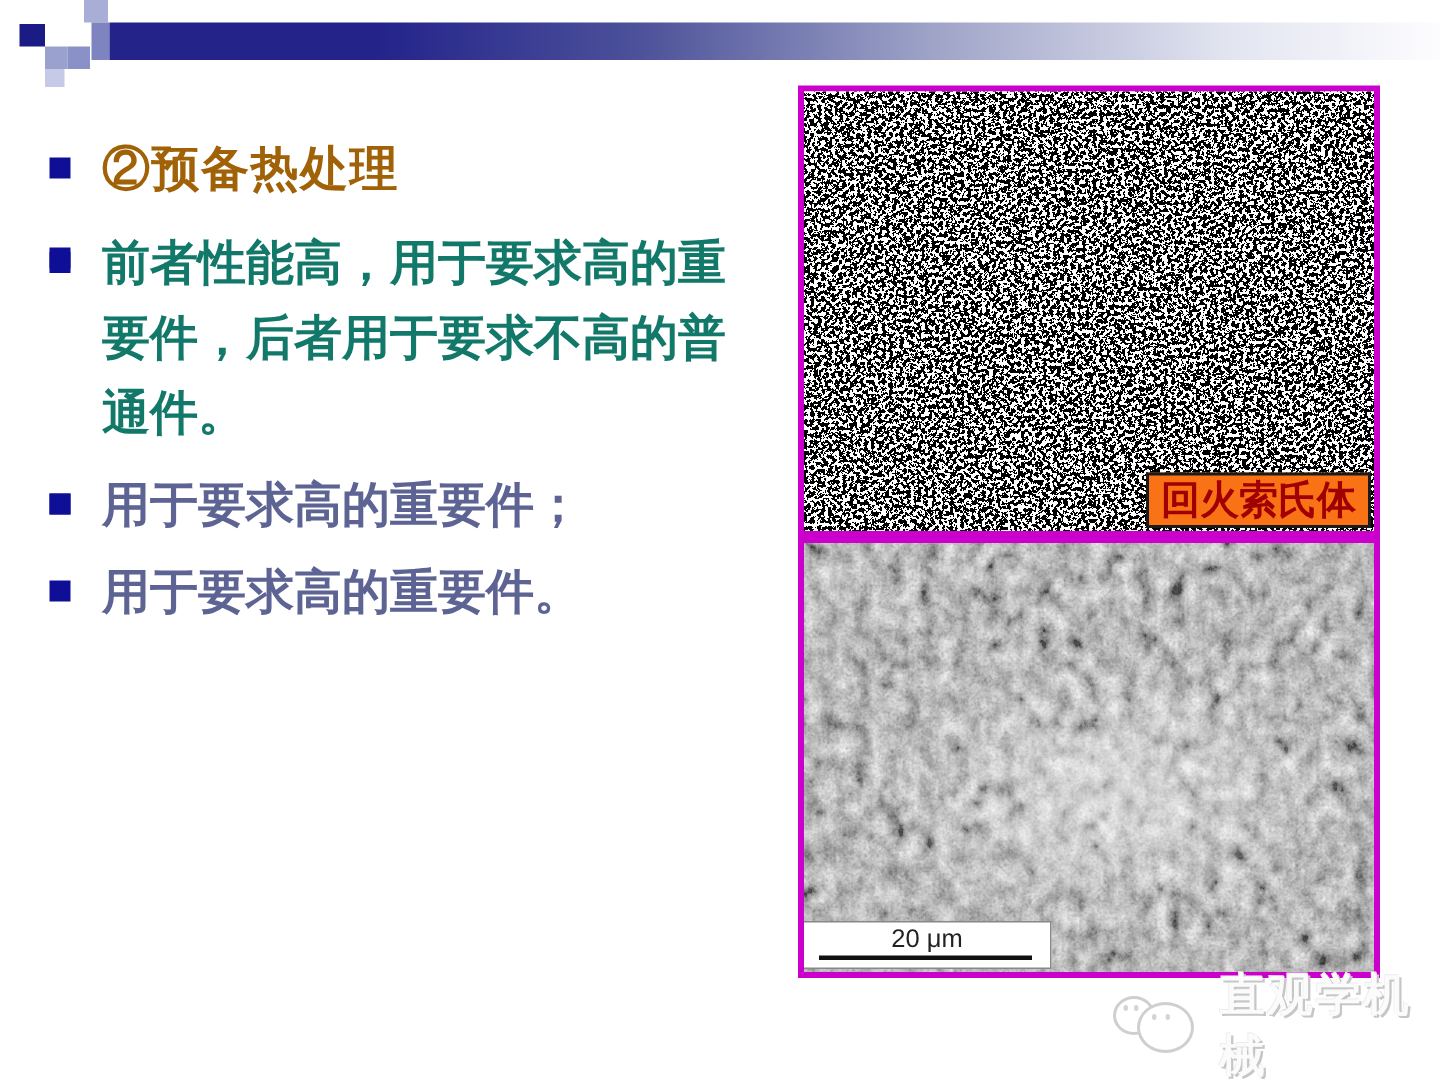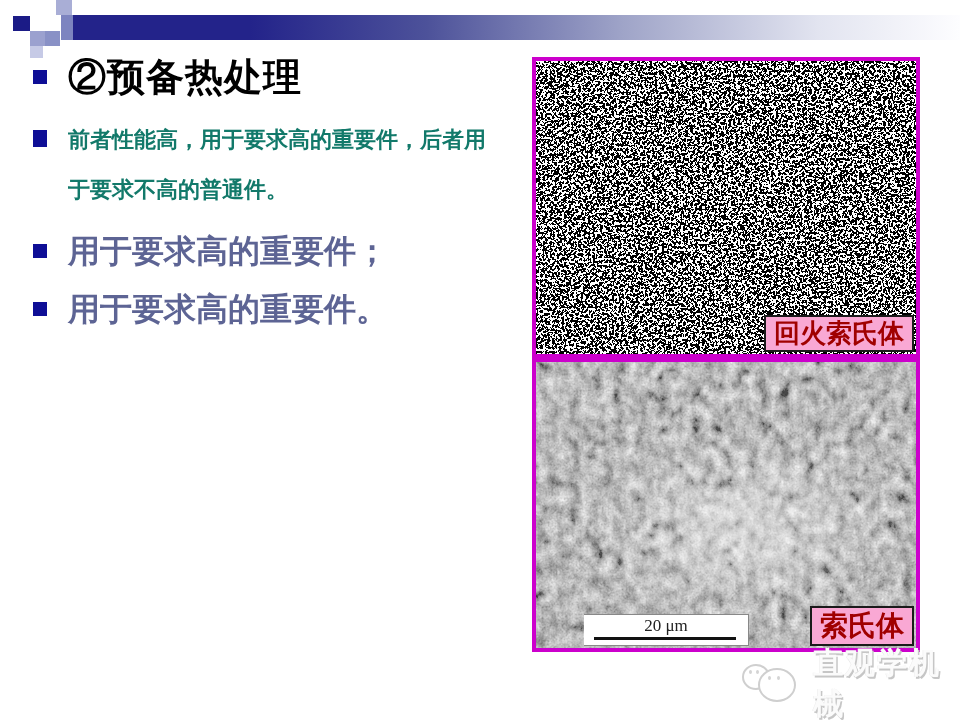--- a/index.html
+++ b/index.html
@@ -19,46 +19,45 @@
   .header-bar{
     left:73px;top:15px;width:887px;height:25px;
     background:linear-gradient(to right,#23238a 0%,#23238a 20%,#4d529a 40%,#9fa4c8 62%,#e2e4f0 84%,#fdfdff 100%);
   }
   
   .content{position:absolute;left:30px;top:55px;width:458px;}
   .li{position:relative;padding-left:38px;font-weight:bold;}
   .li .bullet{
     position:absolute;left:3px;width:14px;height:14px;background:#0e0e96;
   }
-  .li-title{font-size:38px;line-height:44px;color:#000000;margin-bottom:16px;letter-spacing:1px;}
+  .li-title{font-size:32px;line-height:44px;color:#a16207;margin-bottom:16px;letter-spacing:1px;margin-top:35px;}
   .li-body {font-size:32px;line-height:44px;color:#5d6494;margin-bottom:14px;}
-  .li-emph {font-size:22px;line-height:50px;color:#12796a;margin-bottom:14px;}
+  .li-emph {font-size:32px;line-height:50px;color:#12796a;margin-bottom:14px;}
   .li-title .bullet,.li-body .bullet{top:15px;}
   .li-emph .bullet{top:18px;}
   
   .figure{
     position:absolute;left:532px;width:388px;
     border:4px solid #cc00cc;box-sizing:border-box;background:#fff;
   }
   .fig-1{top:57px;height:301px;}
   .fig-2{top:358px;height:294px;}
   .figure svg{display:block;width:100%;height:100%;}
   .caption{
-    position:absolute;background:#f9a8d4;border:2px solid #1a1a1a;
+    position:absolute;background:#f97316;border:2px solid #1a1a1a;
     color:#a00000;font-weight:bold;text-align:center;
     font-family:"Liberation Serif","DejaVu Serif",serif;
     padding:1px 8px;line-height:1.2;
   }
   .cap-1{right:2px;bottom:2px;font-size:26px;}
   .cap-2{right:2px;bottom:2px;font-size:28px;}
   .scalebar{
     position:absolute;left:0;bottom:2px;width:164px;height:30px;
     background:#ffffff;border:1px solid #888;border-left:none;
-    font-family:Liberation Serif, serif;
-    margin-left:48px;
+    font-family:Liberation Sans, sans-serif;
   }
   .scalebar .sb-text{
     display:block;text-align:center;font-size:17px;color:#222;margin-top:1px;
   }
   .scalebar .sb-line{
     position:absolute;left:10px;right:12px;bottom:5px;height:3px;background:#111;
   }
   .overlay-light{
     position:absolute;left:0;top:0;right:0;bottom:0;pointer-events:none;
     background:radial-gradient(ellipse 60% 45% at 55% 58%,rgba(255,255,255,0.45),rgba(255,255,255,0) 70%);
@@ -142,21 +141,20 @@
     </filter>
     <rect width="100%" height="100%" fill="#5d5d5d"></rect>
     <rect width="100%" height="100%" filter="url(#gray2)"></rect>
     <rect width="100%" height="100%" filter="url(#grain2)"></rect>
   </svg>
   <div class="overlay-light"></div>
   <div class="scalebar">
     <span class="sb-text">20 μm</span>
     <span class="sb-line"></span>
   </div>
-  <div class="caption cap-2">索氏体</div>
 </div>
 
 <div class="watermark">
   <div class="wm-icon">
     <span class="wm-bubble wm-b1"></span>
     <span class="wm-bubble wm-b2"></span>
     <span class="wm-eye" style="left:9px;top:12px;"></span>
     <span class="wm-eye" style="left:16px;top:12px;"></span>
     <span class="wm-eye" style="left:28px;top:18px;"></span>
     <span class="wm-eye" style="left:37px;top:18px;"></span>

